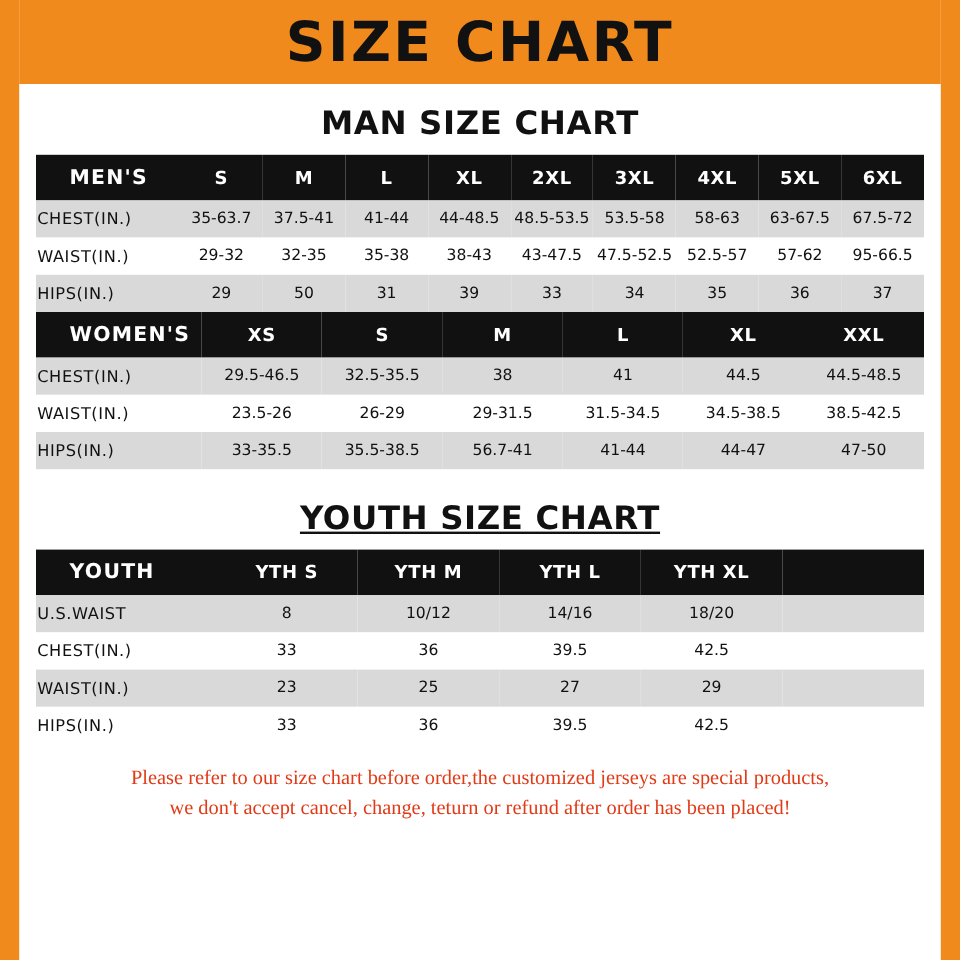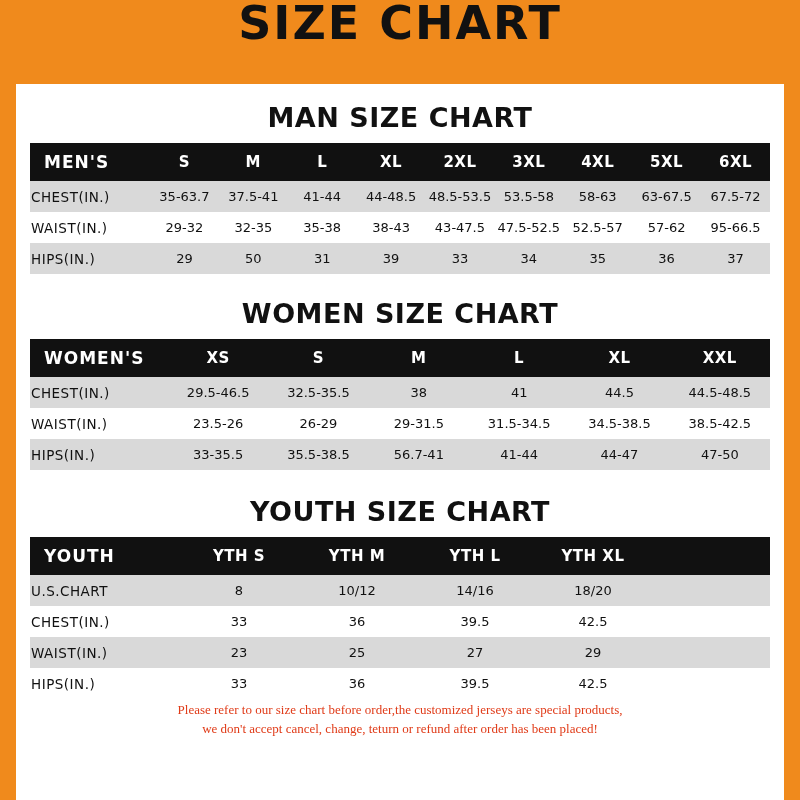--- a/index.html
+++ b/index.html
@@ -16,23 +16,24 @@
   .page {
     position: relative;
     width: 800px;
     height: 800px;
     box-sizing: border-box;
     border-left: 16px solid #f08a1c;
     border-right: 16px solid #f08a1c;
     background: #ffffff;
   }
   .banner {
-    height: 84px;
+    height: 70px;
     background: #f08a1c;
     display: flex;
+    align-items: center;
     justify-content: center;
   }
   .banner-title {
     font-family: "DejaVu Sans", sans-serif;
     font-weight: bold;
     font-size: 46px;
     letter-spacing: 2px;
     color: #111111;
     line-height: 1;
   }
@@ -42,42 +43,42 @@
   .section-title {
     text-align: center;
     font-family: "DejaVu Sans", sans-serif;
     font-weight: bold;
     font-size: 27px;
     color: #111111;
     letter-spacing: 0.5px;
   }
   .t-man { margin: 18px 0 10px 0; }
   .t-women { margin: 24px 0 10px 0; }
-  .t-youth { margin: 26px 0 10px 0; }
+  .t-youth { margin: 26px 0 10px 0; text-decoration: underline; }
 
   table.chart {
     width: 100%;
     border-collapse: collapse;
     table-layout: fixed;
   }
   table.chart th, table.chart td {
     text-align: center;
     font-family: "DejaVu Sans", sans-serif;
   }
   table.chart thead th {
     background: #111111;
     color: #ffffff;
     font-weight: bold;
     height: 36px;
     font-size: 15px;
     letter-spacing: 0.5px;
   }
   table.chart thead th.rowlabel {
     text-align: left;
-    padding-left: 14px;
+    padding-left: 28px;
     font-size: 17px;
     letter-spacing: 1px;
   }
   table.chart tbody td {
     height: 29px;
     font-size: 13px;
     color: #111111;
   }
   table.chart tbody tr.shade td {
     background: #d9d9d9;
@@ -99,26 +100,26 @@
   .women thead th.rowlabel { font-size: 18px; }
   .women tbody td { height: 33px; font-size: 14.5px; }
   .women tbody td.rowlabel { font-size: 14.5px; }
 
   .youth thead th { height: 42px; font-size: 17px; }
   .youth thead th.rowlabel { font-size: 18px; }
   .youth tbody td { height: 34px; font-size: 14.5px; }
   .youth tbody td.rowlabel { font-size: 14.5px; }
 
   .footer-note {
-    margin-top: 2px;
+    margin-top: 16px;
     padding: 0 6px;
     text-align: center;
     color: #e03a17;
     font-family: "Liberation Serif", serif;
-    font-size: 13px;
+    font-size: 17px;
     line-height: 1.45;
   }
   .footer-note div { white-space: nowrap; }
 </style>
 </head>
 <body>
 
 <div class="page">
 
   <div class="banner">
@@ -188,21 +189,20 @@
           <td>39</td>
           <td>33</td>
           <td>34</td>
           <td>35</td>
           <td>36</td>
           <td>37</td>
         </tr>
       </tbody>
     </table>
 
-    <div class="section-title t-women">WOMEN SIZE CHART</div>
     <table class="chart women">
       <colgroup>
         <col class="c0">
           <col>
           <col>
           <col>
           <col>
           <col>
           <col>
       </colgroup>
@@ -263,21 +263,21 @@
           <th class="rowlabel">YOUTH</th>
           <th>YTH S</th>
           <th>YTH M</th>
           <th>YTH L</th>
           <th>YTH XL</th>
           <th></th>
         </tr>
       </thead>
       <tbody>
         <tr class="shade">
-          <td class="rowlabel">U.S.CHART</td>
+          <td class="rowlabel">U.S.WAIST</td>
           <td>8</td>
           <td>10/12</td>
           <td>14/16</td>
           <td>18/20</td>
           <td></td>
         </tr>
         <tr class="plain">
           <td class="rowlabel">CHEST(IN.)</td>
           <td>33</td>
           <td>36</td>

